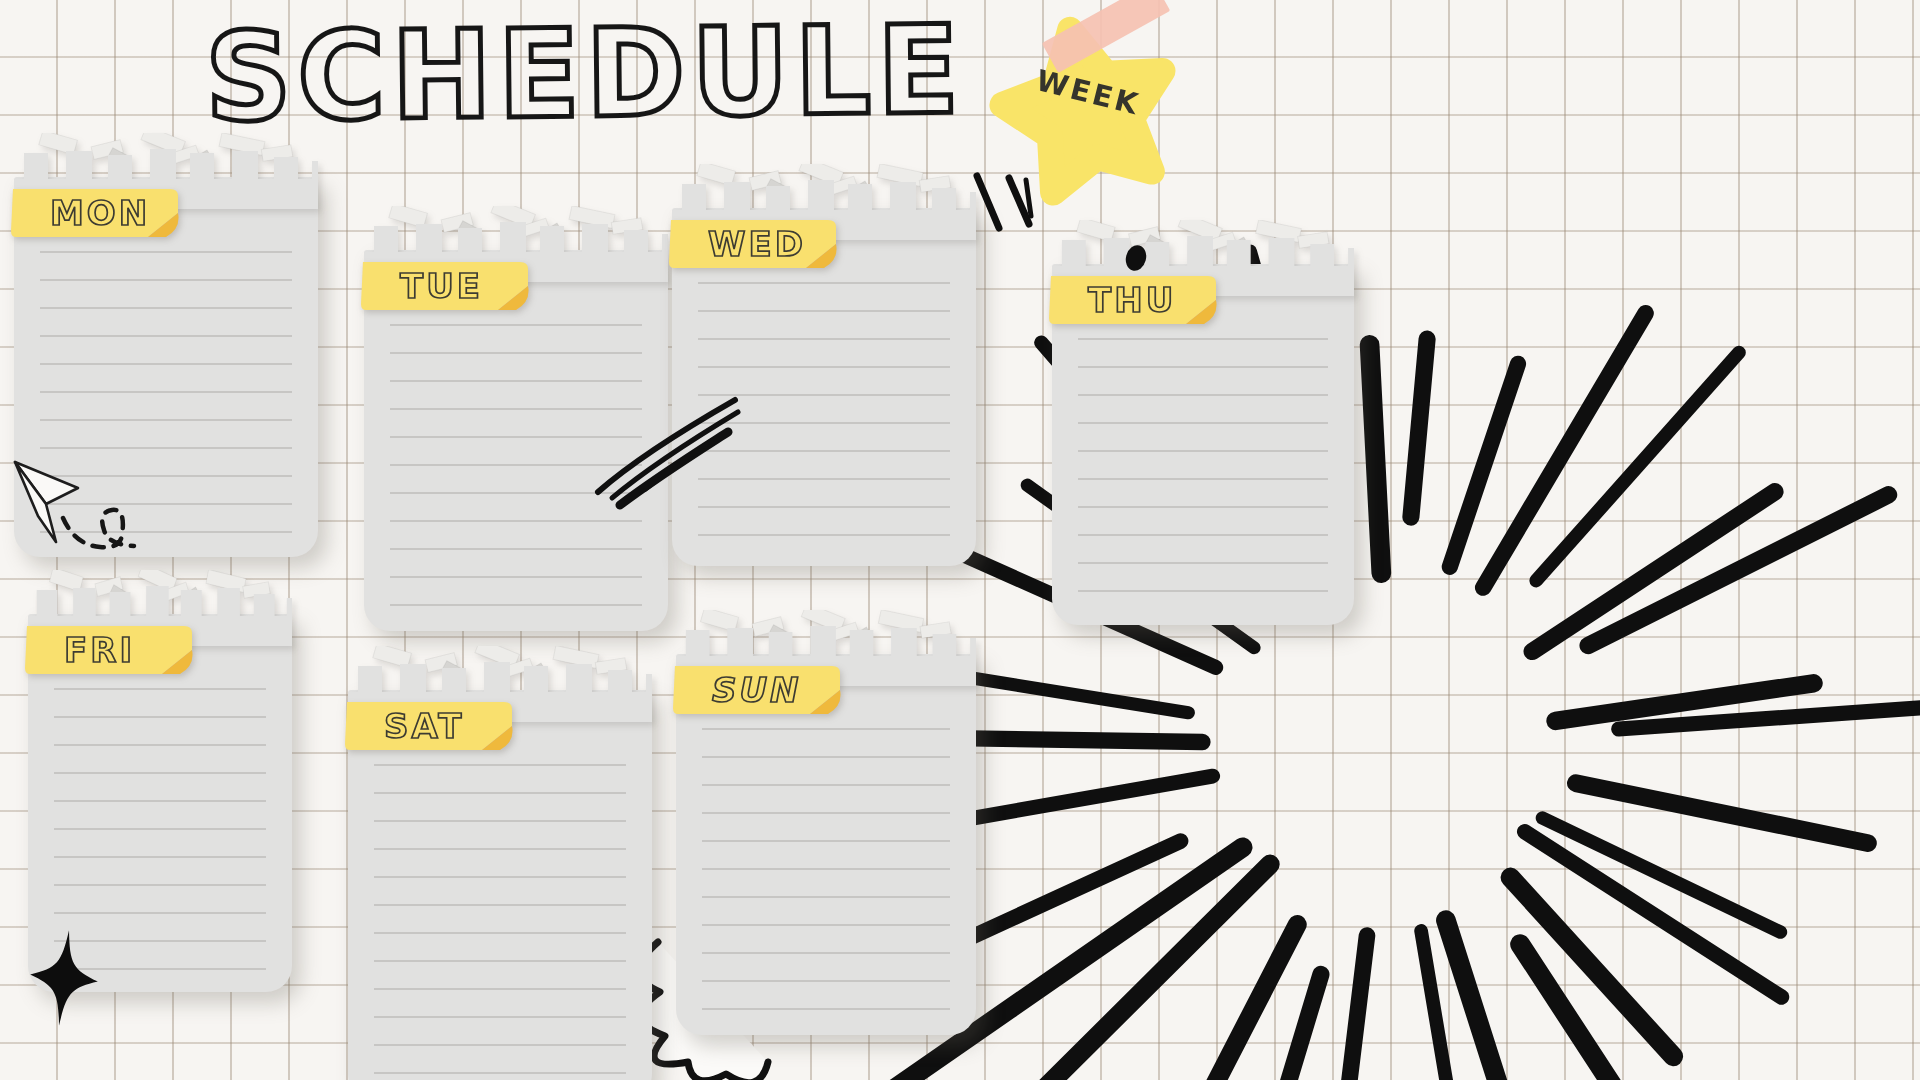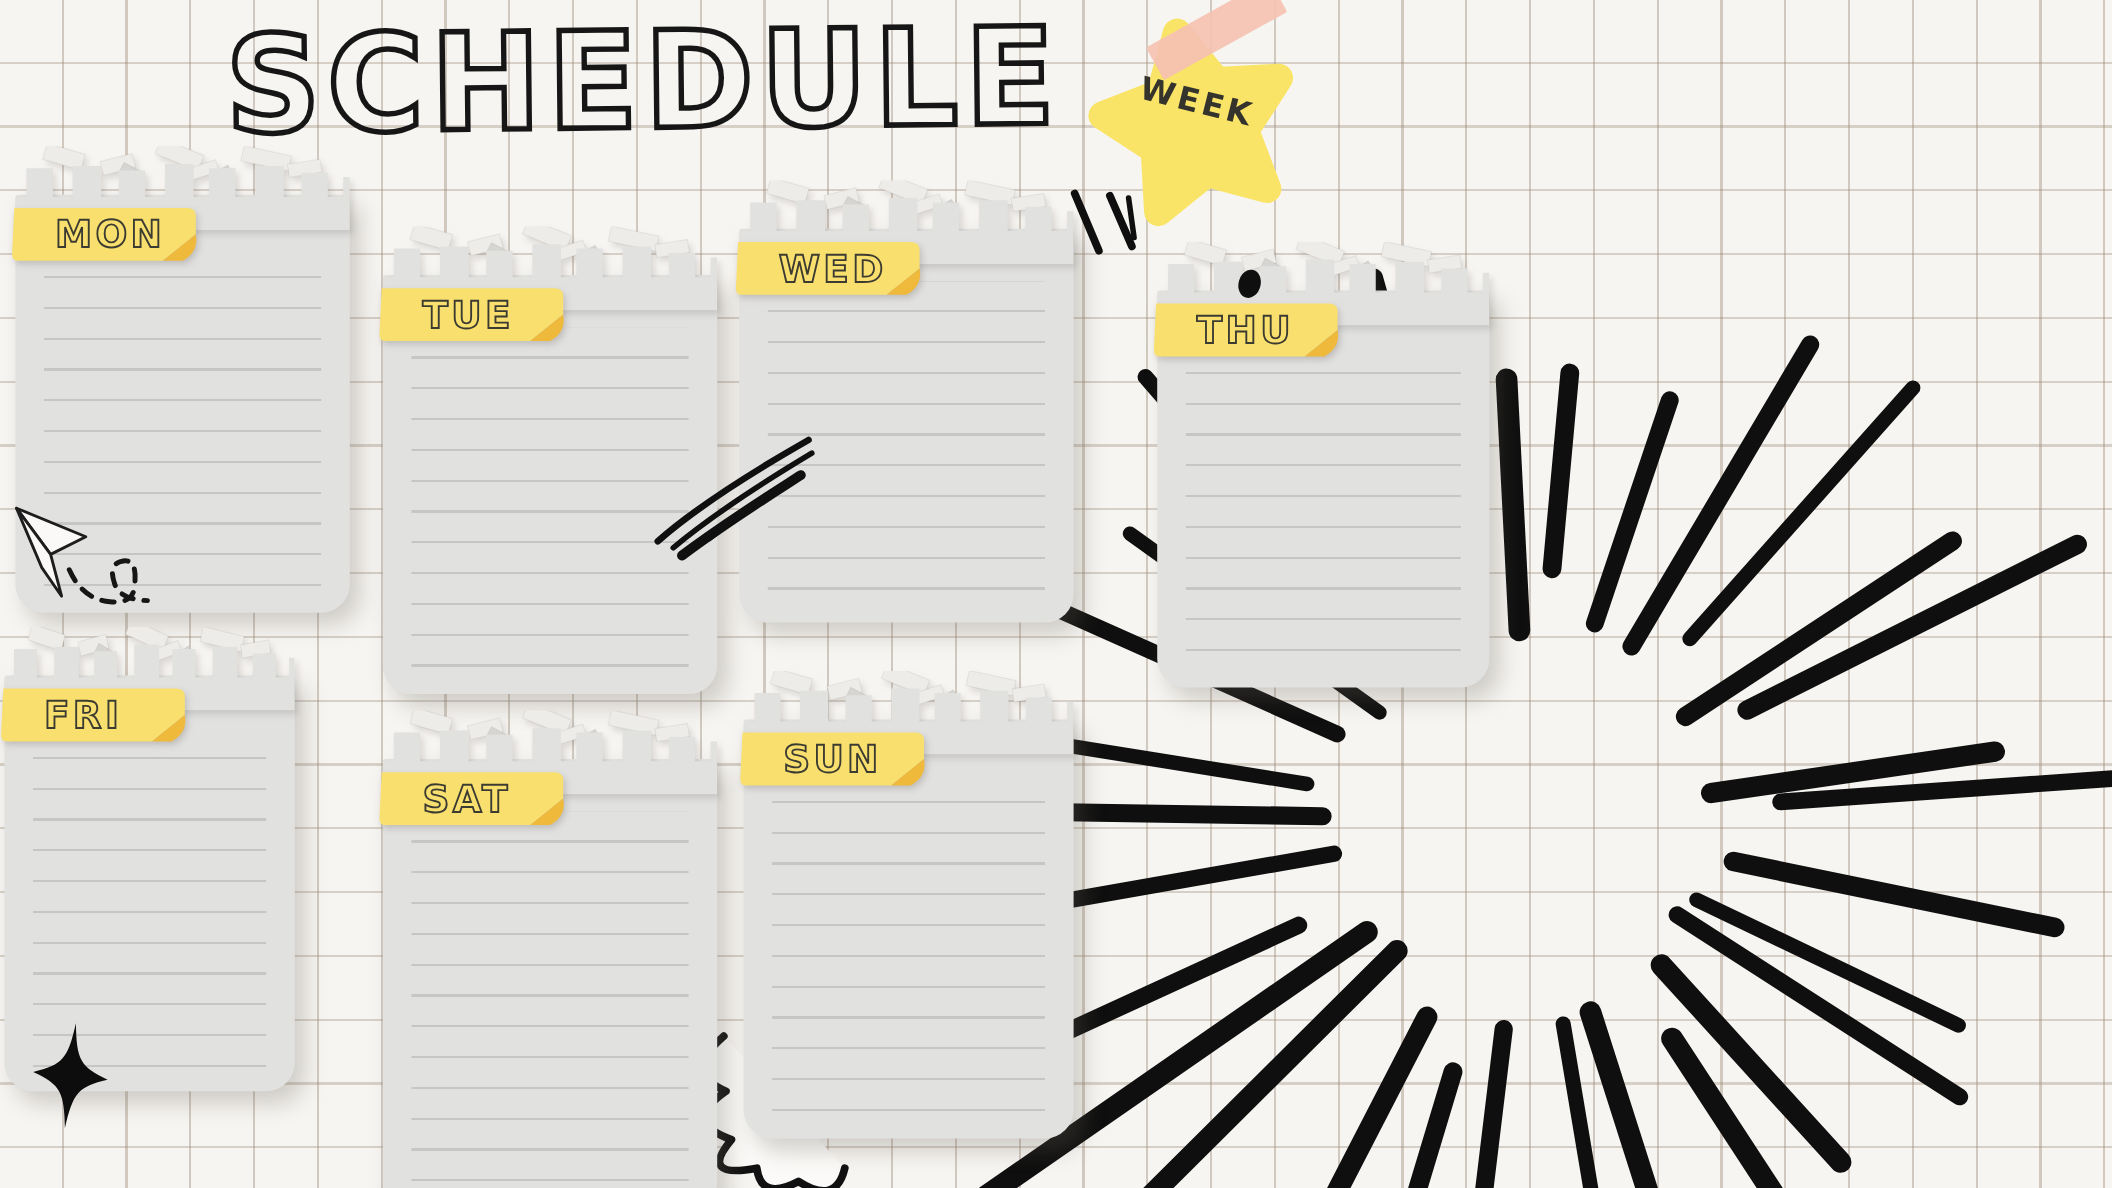--- a/index.html
+++ b/index.html
@@ -20,26 +20,26 @@
   .pad .torn{position:absolute;left:0;top:0;width:100%;height:76px;
     filter:drop-shadow(3px 4px 3px rgba(90,85,75,.18));}
   .pad .paper{position:absolute;left:0;top:44px;right:0;bottom:0;
     background:#e1e1e0;border-radius:3px 3px 26px 26px;
     box-shadow:9px 11px 20px rgba(105,100,90,.28);}
   .pad .rules{position:absolute;left:26px;right:26px;top:48px;bottom:16px;
     background:repeating-linear-gradient(to bottom, transparent 0 26px, #c7c6c4 26px 28px);}
   .pad .tag{position:absolute;left:-6px;top:54px;width:176px;height:52px;
     filter:drop-shadow(2px 3px 3px rgba(90,85,70,.25));}
   .pad-mon{left:14px;  top:133px; width:304px; height:424px;}
-  .pad-tue{left:348px; top:206px; width:304px; height:425px;}
+  .pad-tue{left:364px; top:206px; width:304px; height:425px;}
   .pad-wed{left:672px; top:164px; width:304px; height:402px;}
   .pad-thu{left:1052px;top:220px; width:302px; height:405px;}
-  .pad-fri{left:4px;  top:570px; width:264px; height:422px;}
+  .pad-fri{left:28px;  top:570px; width:264px; height:422px;}
   .pad-sat{left:348px; top:646px; width:304px; height:454px;}
-  .pad-sun{left:676px; top:610px; width:300px; height:425px;}
+  .pad-sun{left:676px; top:610px; width:300px; height:425px;font-style:italic;}
   
   .doodle{z-index:3;pointer-events:none;}
   
   #title-svg{left:175px;top:2px;z-index:4;}
   #star-svg{left:982px;top:6px;z-index:4;}
   #tape{left:1042px;top:10px;width:128px;height:34px;z-index:5;
     background:rgba(245,193,178,.92);transform:rotate(-29deg);border-radius:2px;}
   svg text{font-family:"DejaVu Sans","Liberation Sans",sans-serif;}
 </style>
 </head>

